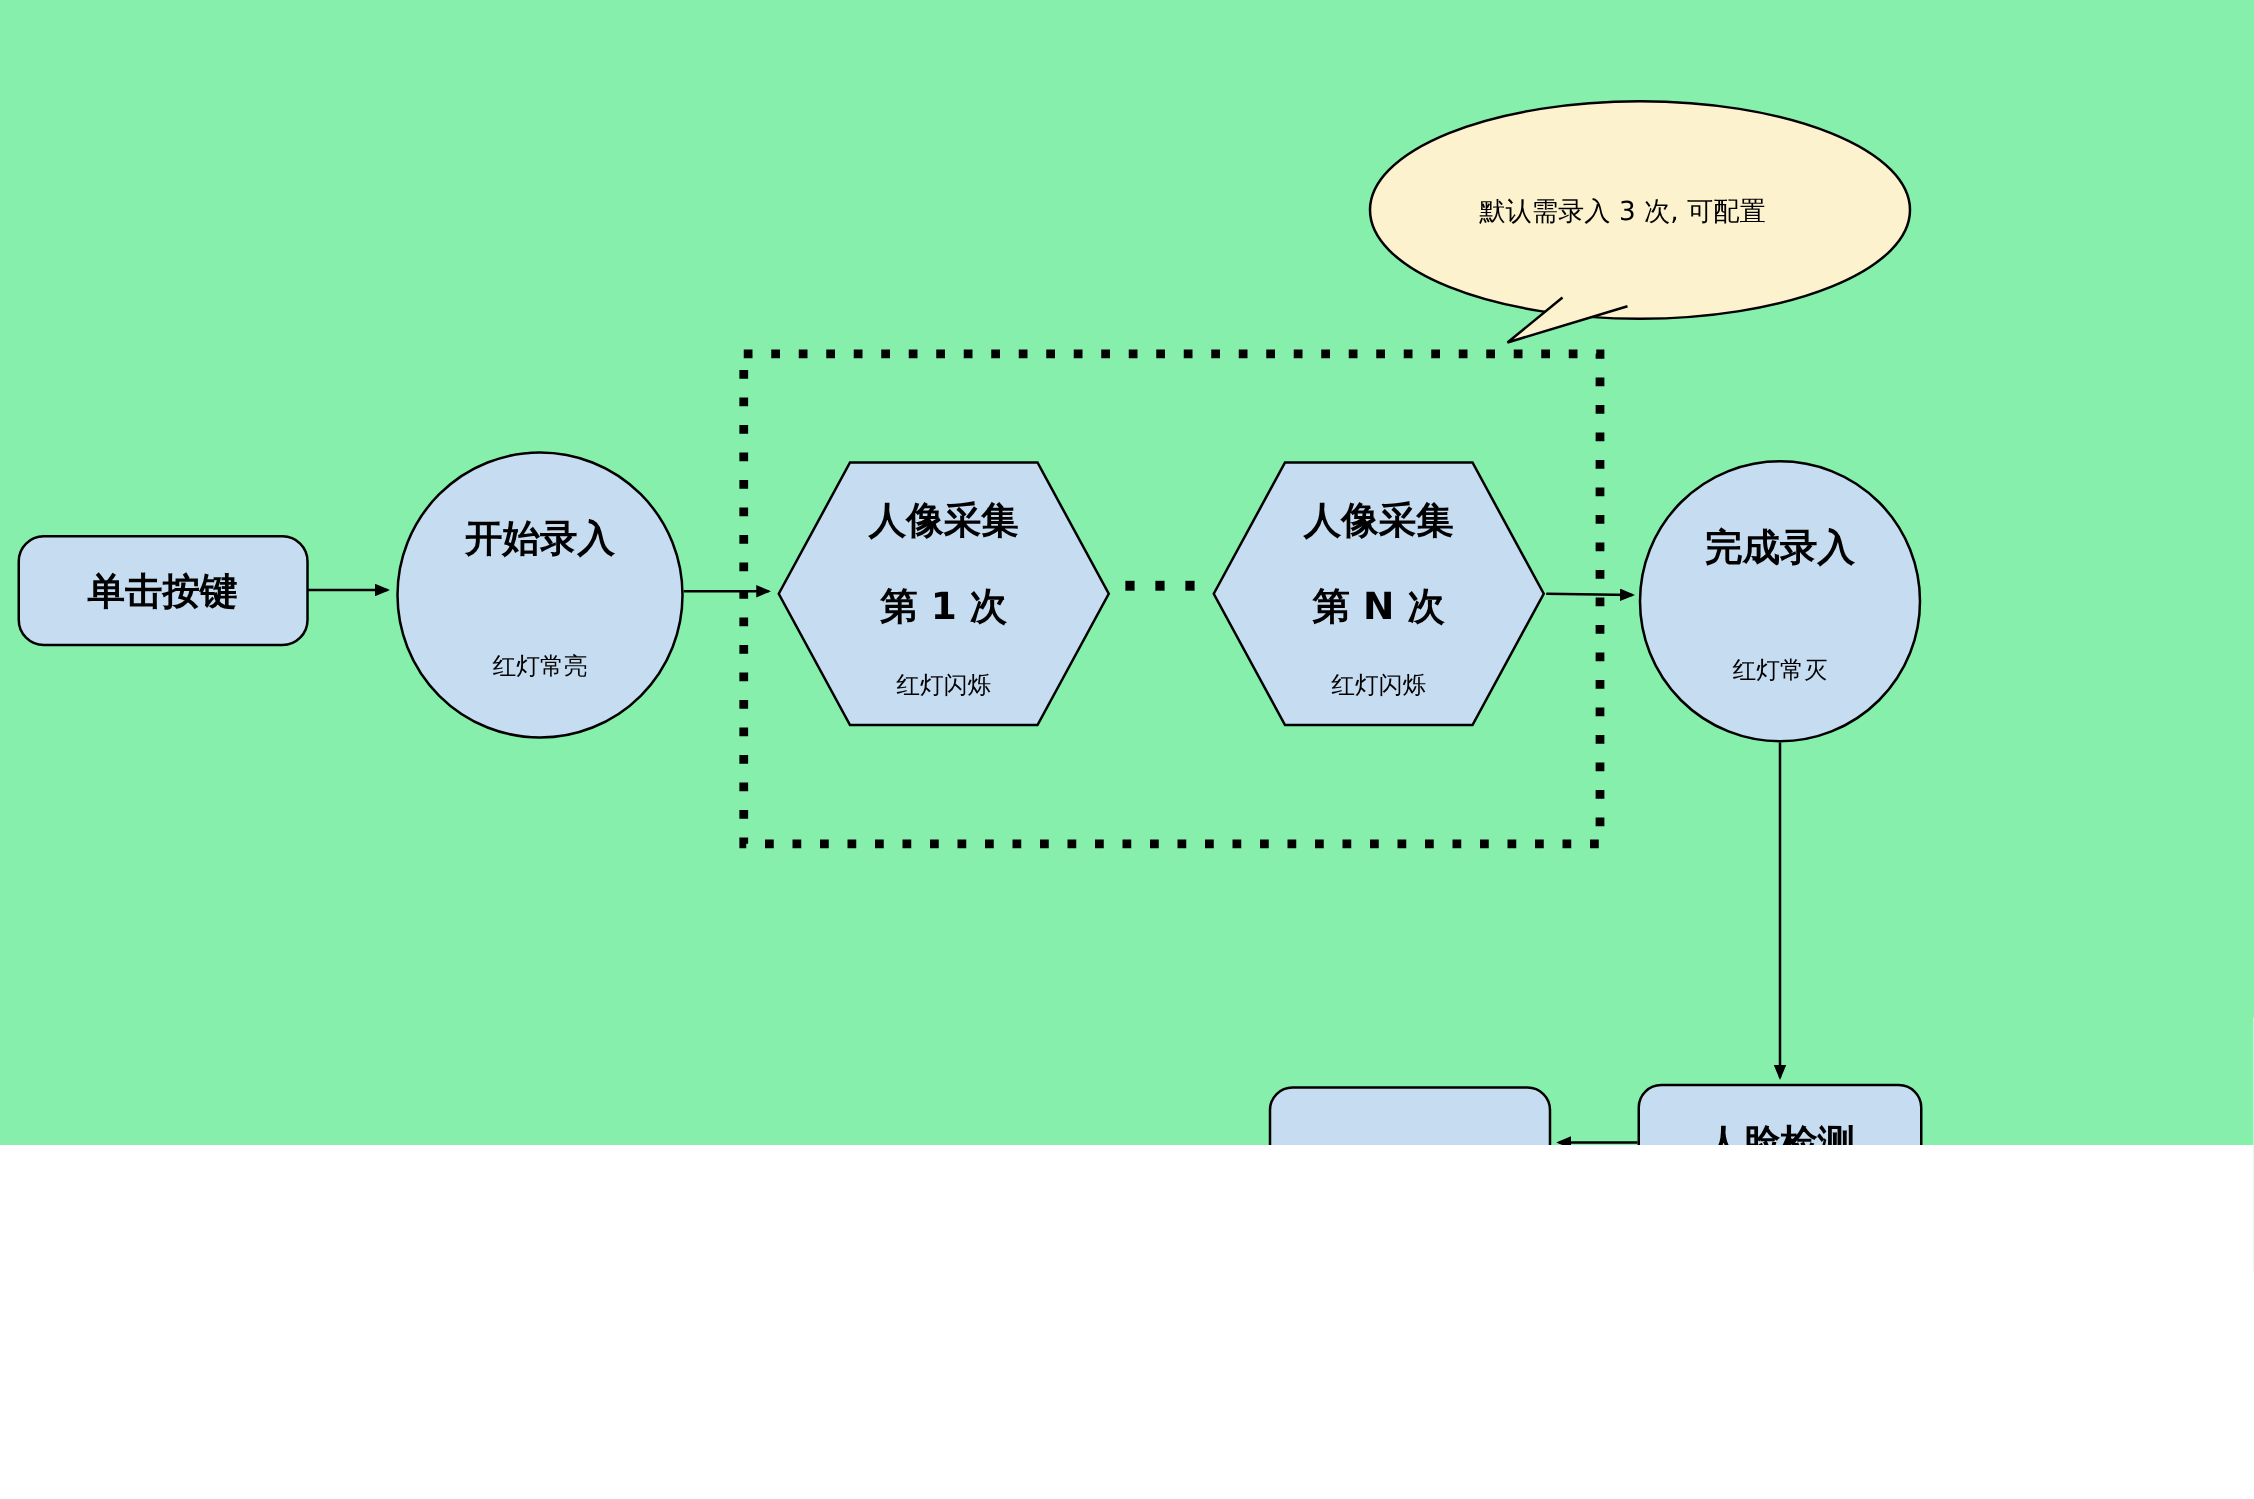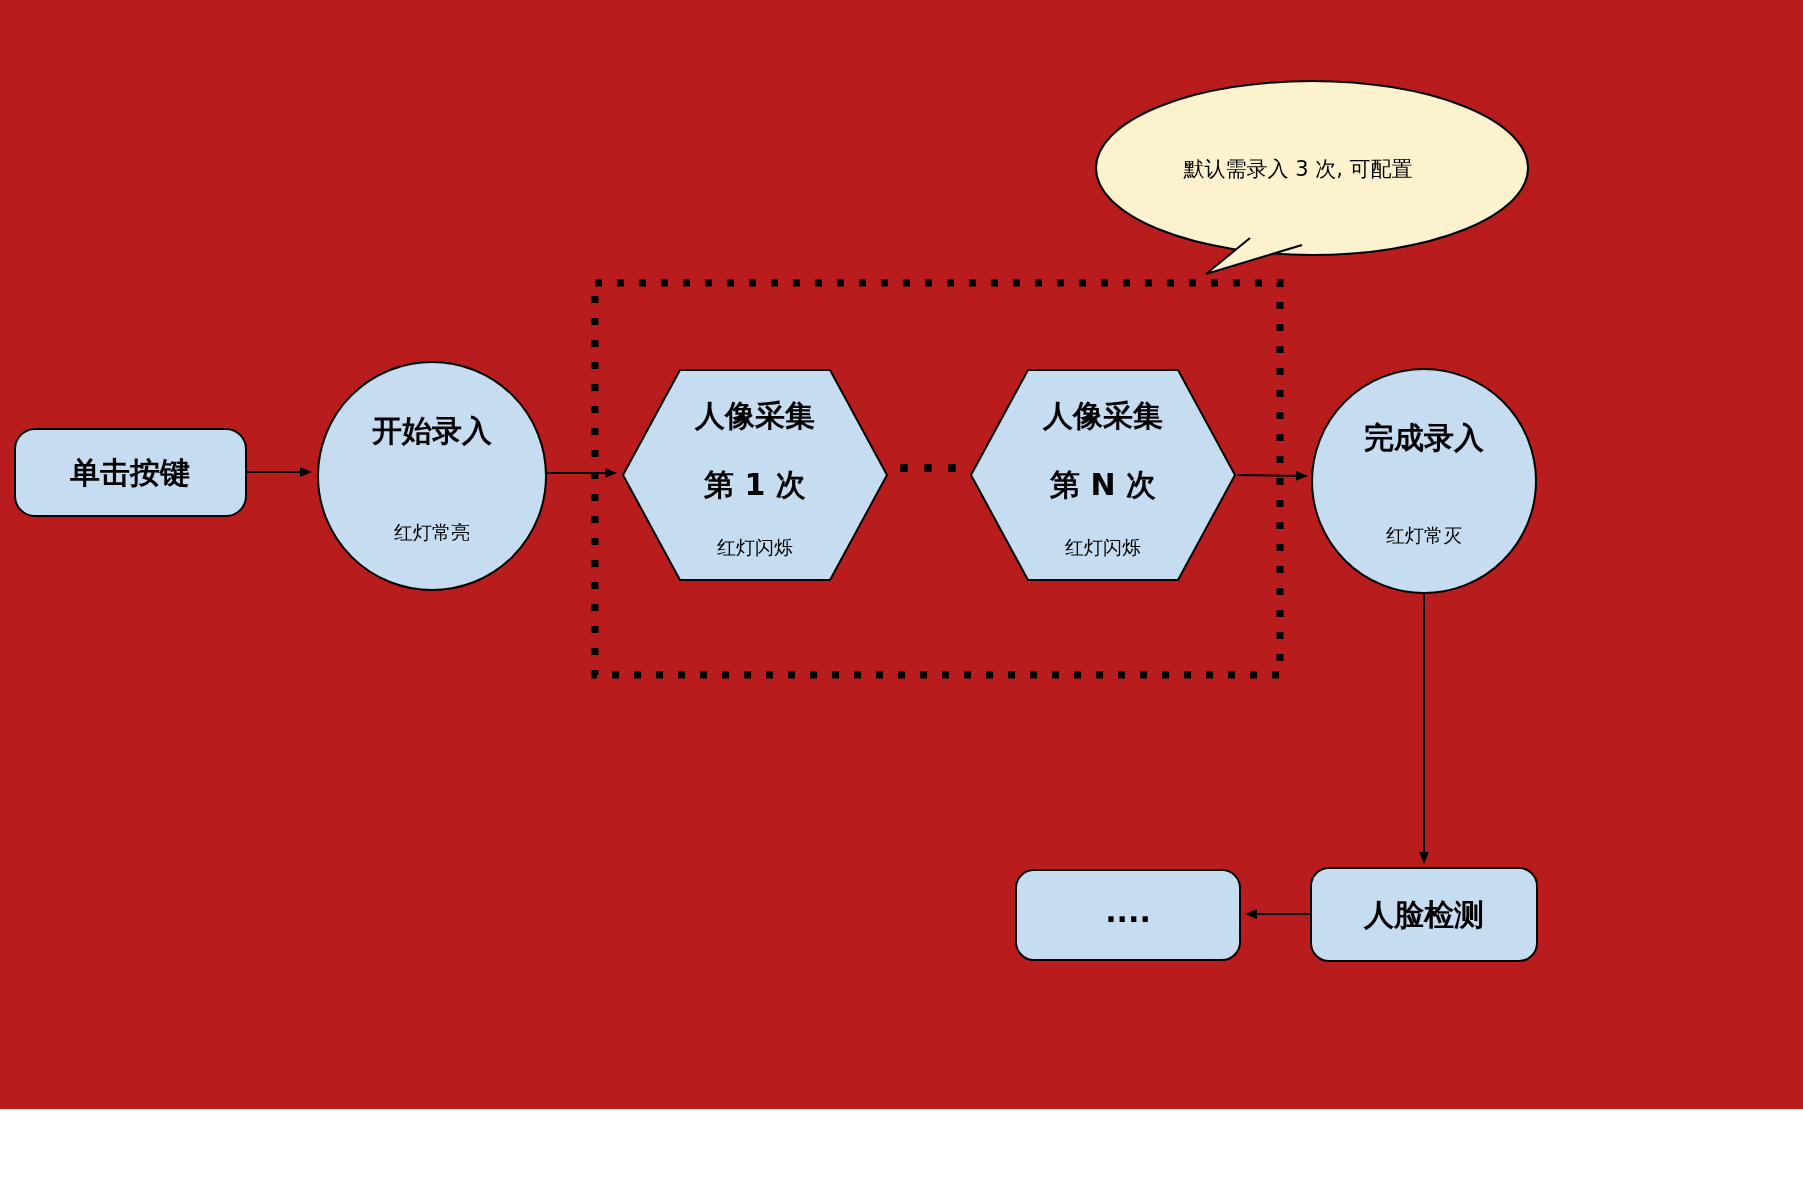--- a/index.html
+++ b/index.html
@@ -3,22 +3,22 @@
 <meta charset="utf-8">
 <style>
   html, body {
     margin: 0;
     padding: 0;
     background: #ffffff;
   }
   .canvas {
     position: relative;
     width: 1803px;
-    height: 1109px;
-    background: #b91c1c;
+    height: 916px;
+    background: #86efac;
     font-family: "DejaVu Sans", "Liberation Sans", sans-serif;
   }
   svg text {
     font-family: "DejaVu Sans", "Liberation Sans", sans-serif;
     fill: #000000;
   }
   .label-main {
     font-size: 30px;
     font-weight: 600;
     text-anchor: middle;

